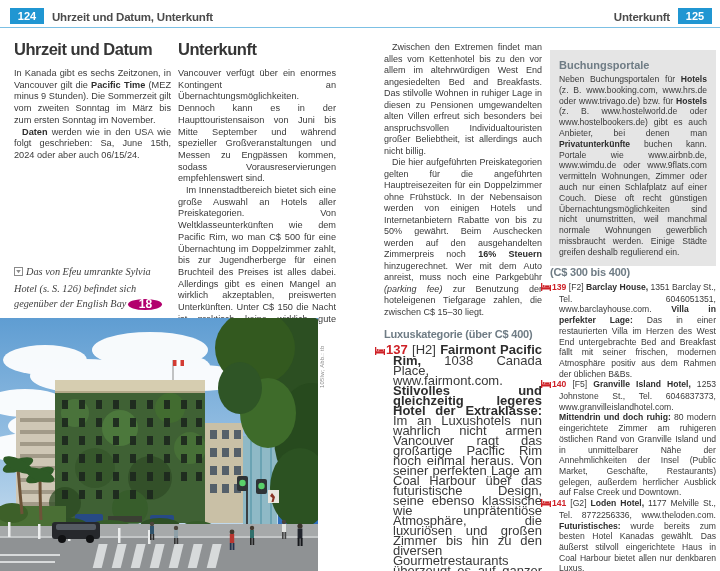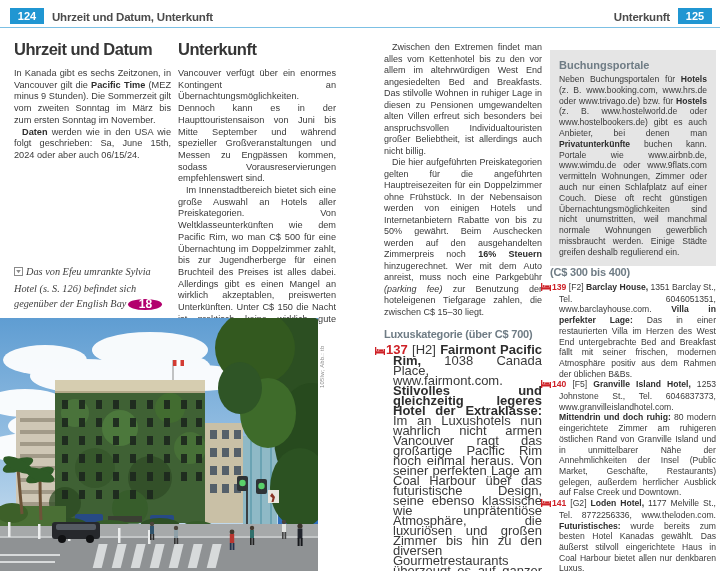--- a/index.html
+++ b/index.html
@@ -349,21 +349,21 @@
           <rect x="0.6" y="10" width="1.6" height="7" fill="#444"></rect>
         </g>
   </g>
 </svg>
 </div>
 <div id="photo-credit">105lw; Abb.: tb</div>
 
 <section class="col" id="col3">
   <p class="ind">Zwischen den Extremen findet man alles vom Kettenhotel bis zu den vor allem im altehrwürdigen West End angesiedelten Bed and Breakfasts. Das stilvolle Wohnen in ruhiger Lage in diesen zu Pensionen umgewandelten alten Villen erfreut sich besonders bei anspruchsvollen Individualtouristen großer Beliebtheit, ist allerdings auch nicht billig.</p>
   <p class="ind">Die hier aufgeführten Preiskategorien gelten für die angeführten Hauptreisezeiten für ein Doppelzimmer ohne Frühstück. In der Nebensaison werden von einigen Hotels und Internetanbietern Rabatte von bis zu 50% gewährt. Beim Auschecken werden auf den ausgehandelten Zimmerpreis noch <b>16% Steuern</b> hinzugerechnet. Wer mit dem Auto anreist, muss noch eine Parkgebühr <i>(parking fee)</i> zur Benutzung der hoteleigenen Tiefgarage zahlen, die zwischen C$ 15–30 liegt.</p>
-  <div class="subhead">Luxuskategorie (über C$ 700)</div>
+  <div class="subhead">Luxuskategorie (über C$ 400)</div>
   <p class="entry"><span class="bed"><svg width="10" height="8" viewBox="0 0 10 8">
           <path fill="#ce2127" d="M0 0h1.3v4.2h7.4V2h1.3v6H8.7V6.5H1.3V8H0Z"></path>
           <circle cx="2.7" cy="3" r="1.1" fill="#ce2127"></circle>
           <rect x="4.1" y="2.4" width="4.2" height="1.8" fill="#ce2127"></rect>
         </svg></span><span class="num">137</span> <span class="grid">[H2]</span> <span><b>Fairmont Pacific Rim,</b> 1038 Canada Place, www.fairmont.com. <b>Stilvolles und gleichzeitig legeres Hotel der Extraklasse:</b> Im an Luxushotels nun wahrlich nicht armen Vancouver ragt das großartige Pacific Rim noch einmal heraus. Von seiner perfekten Lage am Coal Harbour über das futuristische Design, seine ebenso klassische wie unprätentiöse Atmosphäre, die luxuriösen und großen Zimmer bis hin zu den diversen Gourmetrestaurants überzeugt es auf ganzer Linie – ein wahres Spitzenhotel.</span></p>
   <p class="entry"><span class="bed"><svg width="10" height="8" viewBox="0 0 10 8">
           <path fill="#ce2127" d="M0 0h1.3v4.2h7.4V2h1.3v6H8.7V6.5H1.3V8H0Z"></path>
           <circle cx="2.7" cy="3" r="1.1" fill="#ce2127"></circle>
           <rect x="4.1" y="2.4" width="4.2" height="1.8" fill="#ce2127"></rect>
         </svg></span><span class="num">256</span> <span class="grid">[G2]</span> <span><b>Shangri-La Hotel,</b> 1128 W Georgia St, Tel. 6046891120, www.shangri-la.com. <b>Futuristisches Luxushotel:</b> Mit seinem modernen Design und einer Höhe von 201 m im wortwörtlichen Sinne herausragend, setzt das Shangri-La Maßstäbe für luxuriöses Übernachten in Vancouver.</span></p>

